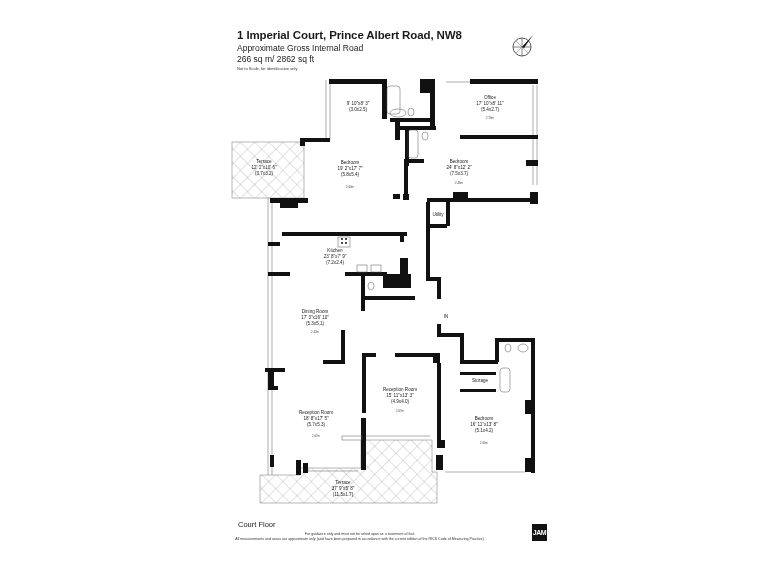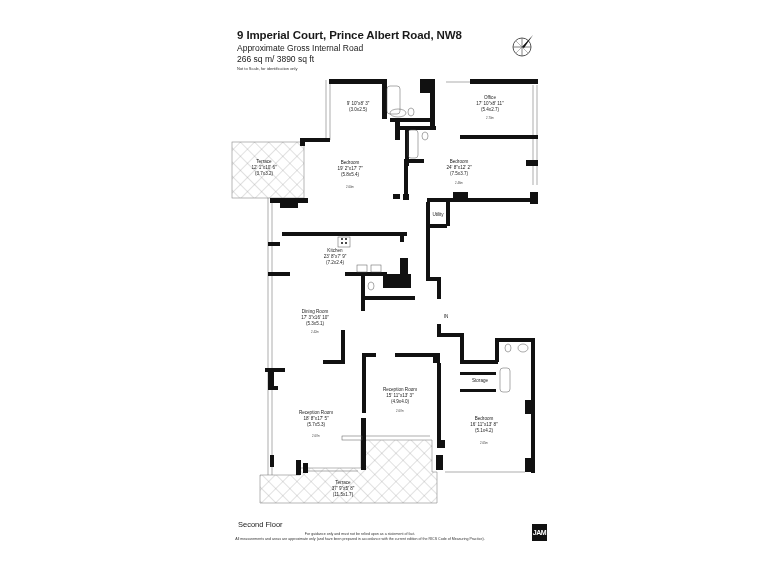--- a/index.html
+++ b/index.html
@@ -12,23 +12,23 @@
   .plan { position: absolute; left: 0; top: 0; width: 768px; height: 576px; }
   .floor-label { position: absolute; left: 238px; top: 520px; font-size: 7.5px; }
   .disclaimer { position: absolute; left: 190px; top: 532px; width: 340px; font-size: 3.6px; color: #333; text-align: center; line-height: 5px; }
   .logo { position: absolute; left: 532px; top: 524px; width: 15px; height: 17px; background: #111; color: #fff; font-size: 7px; font-weight: bold; text-align: center; line-height: 17px; letter-spacing: -0.5px; }
   .rlabel { font-family: "Liberation Sans", sans-serif; font-size: 4.6px; fill: #222; text-anchor: middle; }
   .ceil { font-family: "Liberation Sans", sans-serif; font-size: 2.8px; fill: #444; text-anchor: middle; }
 </style>
 </head>
 <body>
 
-<div class="title">9 Imperial Court, Prince Albert Road, NW8</div>
+<div class="title">1 Imperial Court, Prince Albert Road, NW8</div>
 <div class="subtitle">Approximate Gross Internal Road</div>
-<div class="area">266 sq m/ 3890 sq ft</div>
+<div class="area">266 sq m/ 2862 sq ft</div>
 <div class="note">Not to Scale, for identification only</div>
 
 <svg class="compass" viewBox="0 0 26 26">
   <circle cx="12" cy="14" r="9" fill="none" stroke="#555" stroke-width="1"></circle>
   <line x1="3" y1="14" x2="21" y2="14" stroke="#666" stroke-width="0.8"></line>
   <line x1="12" y1="5" x2="12" y2="23" stroke="#666" stroke-width="0.8"></line>
   <line x1="6" y1="8" x2="18" y2="20" stroke="#888" stroke-width="0.6"></line>
   <line x1="6" y1="20" x2="18" y2="8" stroke="#888" stroke-width="0.6"></line>
   <polygon points="12,14 23,2 14,15" fill="#111"></polygon>
 </svg>
@@ -215,18 +215,18 @@
     <text class="rlabel" x="484" y="432">(5.1x4.2)</text>
     <text class="ceil" x="484" y="444">2.65m</text>
   </g>
   <g>
     <text class="rlabel" x="343" y="484">Terrace</text>
     <text class="rlabel" x="343" y="490">37' 9"x5' 8"</text>
     <text class="rlabel" x="343" y="496">(11.5x1.7)</text>
   </g>
 </svg>
 
-<div class="floor-label">Second Floor</div>
+<div class="floor-label">Court Floor</div>
 <div class="disclaimer">
   <div>For guidance only and must not be relied upon as a statement of fact.</div>
   <div>All measurements and areas are approximate only (and have been prepared in accordance with the current edition of the RICS Code of Measuring Practice).</div>
 </div>
 <div class="logo">JAM</div>
 
 </body></html>

